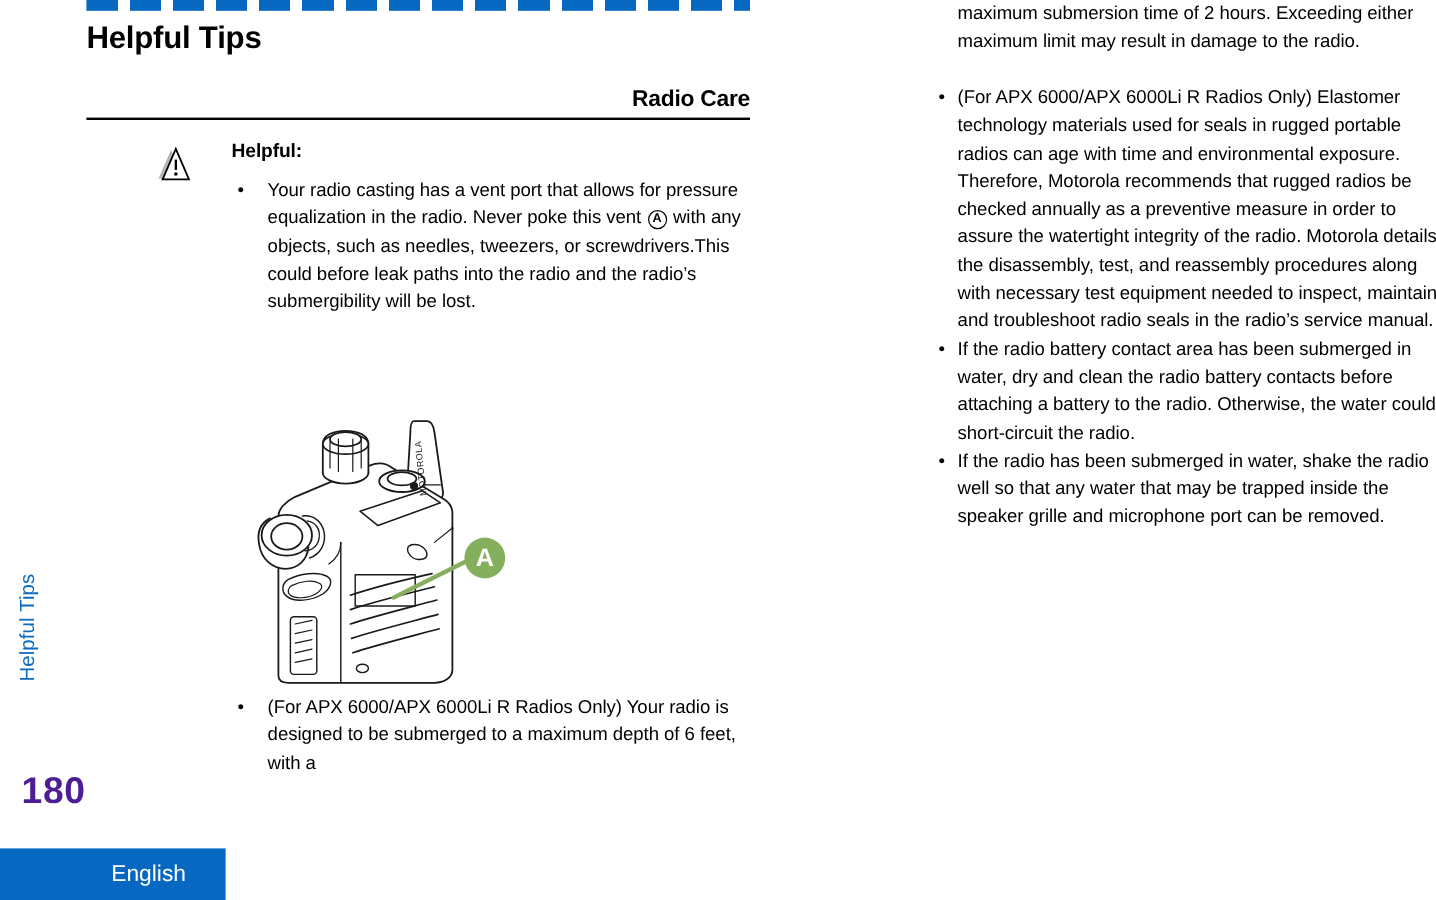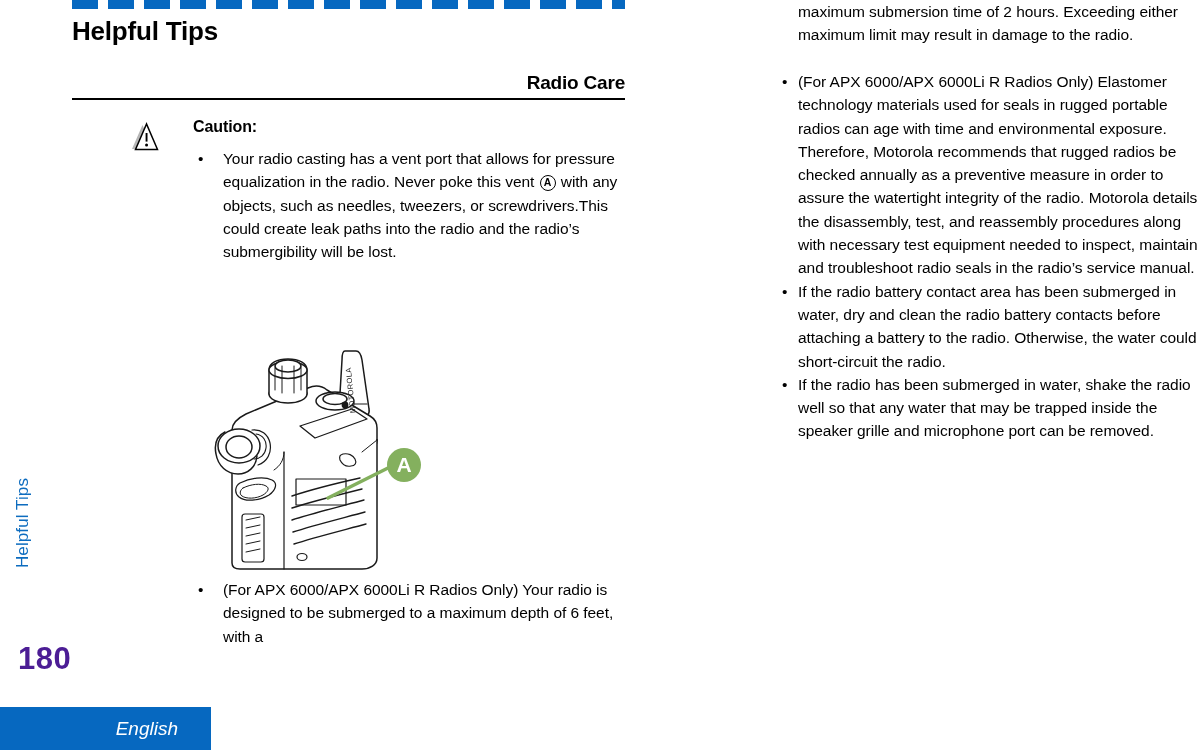--- a/index.html
+++ b/index.html
@@ -60,24 +60,23 @@
     font-size: 31px;
     font-weight: bold;
     color: #4c1d95;
     letter-spacing: .5px;
   }
 
   #language-bar {
     position: absolute;
     left: 0px;
     top: 707px;
-    width: 211px;
+    width: 188px;
     height: 43px;
     background: #0668c0;
-    font-style: italic;
   }
   #language-label {
     position: absolute;
     right: 33px;
     top: 11px;
     color: #ffffff;
     font-size: 19px;
   }
 
   
@@ -250,25 +249,25 @@
         <stop offset="0%" stop-color="#9a9a9a"></stop>
         <stop offset="100%" stop-color="#d8d8d8"></stop>
       </linearGradient>
     </defs>
     <polygon points="12.5,3 2,27 23,27" fill="url(#triShadow)"></polygon>
     <polygon points="16.5,2 5.5,27.5 27.5,27.5" fill="#ffffff" stroke="#000000" stroke-width="1.5" stroke-linejoin="miter"></polygon>
     <rect x="15.6" y="11" width="1.9" height="8.6" fill="#000000"></rect>
     <circle cx="16.55" cy="23" r="1.5" fill="#000000"></circle>
   </svg>
 
-  <div id="caution-title">Caution:</div>
+  <div id="caution-title">Helpful:</div>
 
   <ul id="caution-bullets" class="bullet-list">
     <li class="bullet-item">
-      <span class="bullet-dot">•</span><span>Your radio casting has a vent port that allows for pressure equalization in the radio. Never poke this vent </span><span class="circled-letter">A</span><span> with any objects, such as needles, tweezers, or screwdrivers.This could create leak paths into the radio and the radio’s submergibility will be lost.</span>
+      <span class="bullet-dot">•</span><span>Your radio casting has a vent port that allows for pressure equalization in the radio. Never poke this vent </span><span class="circled-letter">A</span><span> with any objects, such as needles, tweezers, or screwdrivers.This could before leak paths into the radio and the radio’s submergibility will be lost.</span>
     </li>
   </ul>
 </div>
 
 <svg id="radio-figure" viewBox="0 0 225 225">
   <g fill="none" stroke="#1a1a1a" stroke-width="1.5" stroke-linejoin="round" stroke-linecap="round">
 
     <path d="M133 3 C131 3 130 6 130 12 L127 62 C127 67 131 70 137 70 L149 70 C155 70 158 66 157 61 L150 12 C149 6 147 3 144 3 Z" fill="#ffffff"></path>
     <path d="M131 56 L155 56" stroke-width="1.1"></path>
 

